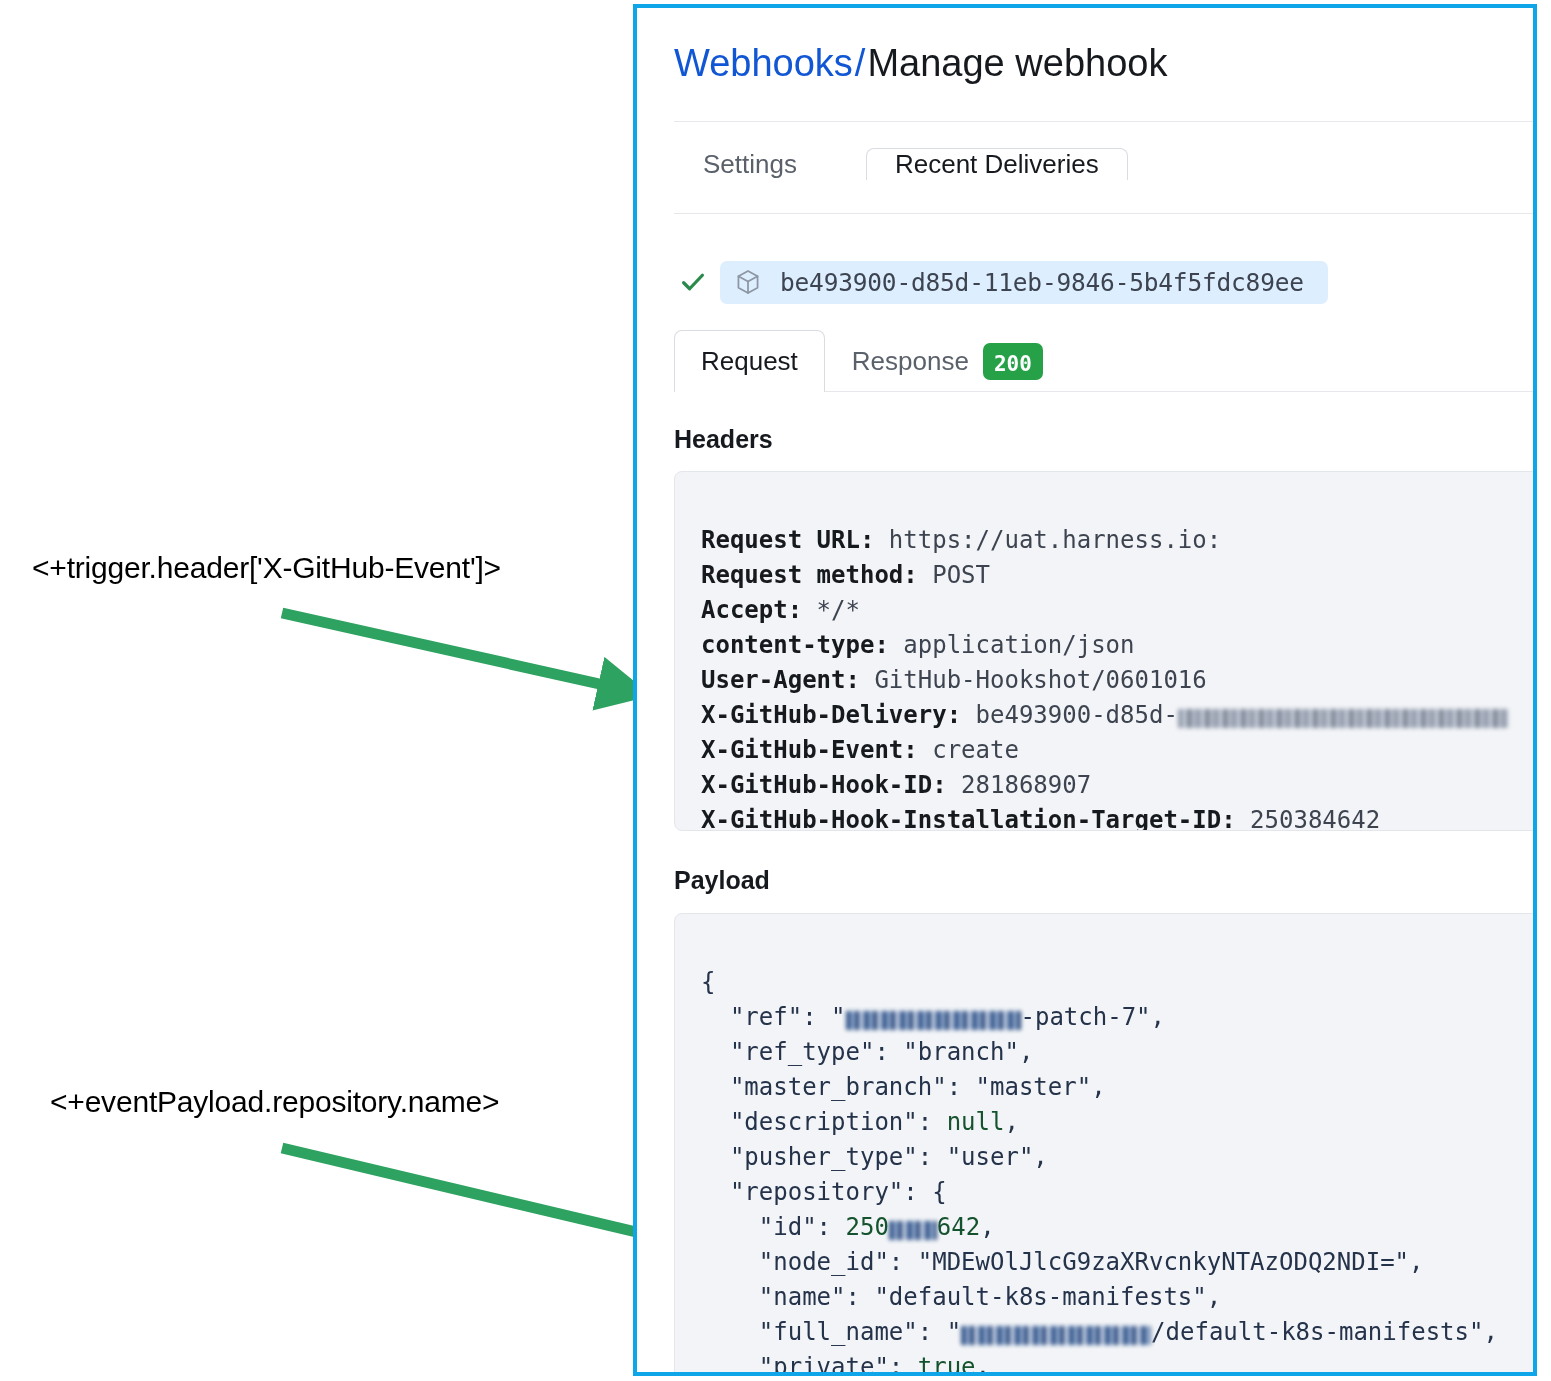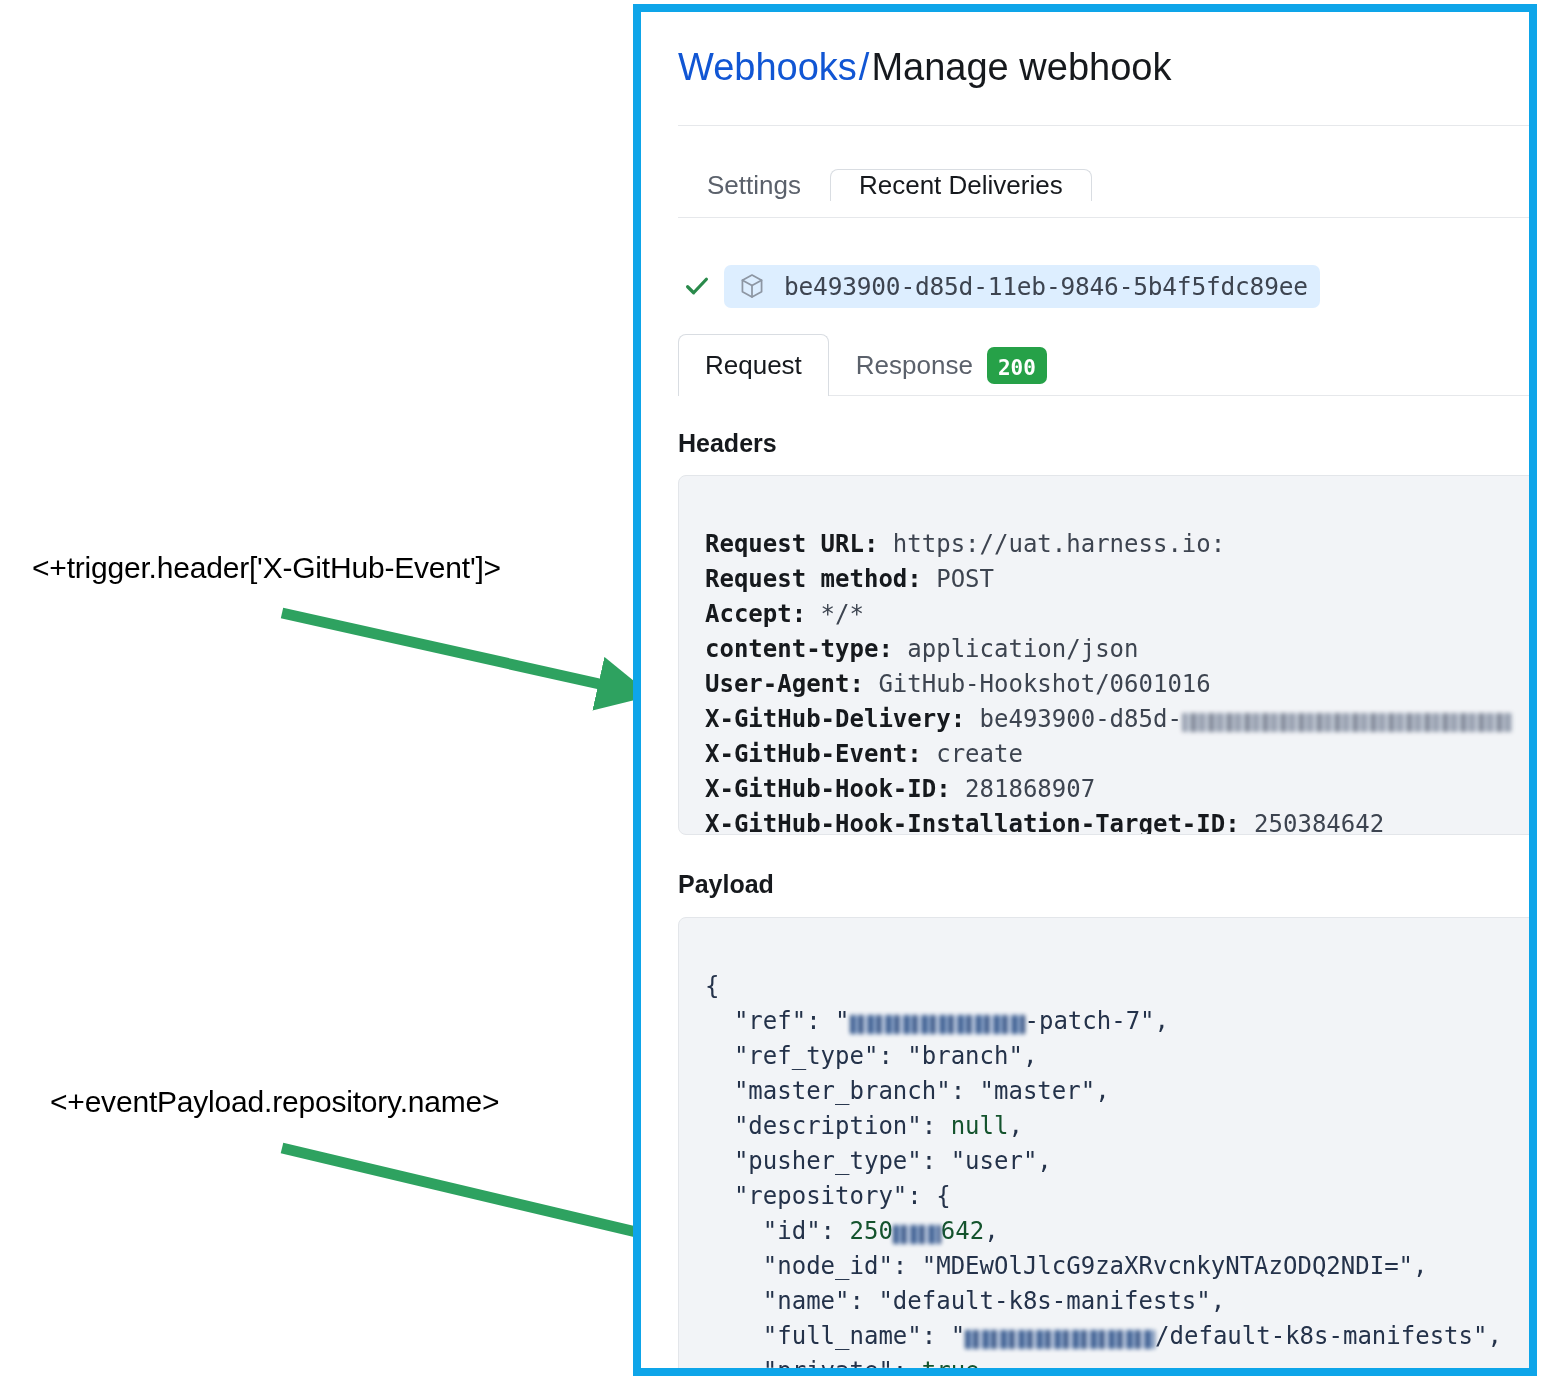--- a/index.html
+++ b/index.html
@@ -32,21 +32,21 @@
   #arrow-header { left: 270px; top: 605px; }
   #arrow-payload { left: 270px; top: 1140px; }
 
   
   #webhook-panel {
     position: absolute;
     left: 633px;
     top: 4px;
     width: 904px;
     height: 1372px;
-    border: 8px solid #0ea5e9;
+    border: 4px solid #0ea5e9;
     background: #ffffff;
     box-sizing: border-box;
     overflow: hidden;
   }
   .panel-inner {
     position: absolute;
     left: 0; top: 0;
     width: 1020px;   
     height: 100%;
   }
@@ -73,21 +73,22 @@
   }
   #rule-under-breadcrumb { top: 113px; }
 
   
   #outer-tabs {
     position: absolute;
     left: 37px;
     top: 140px;
     height: 66px;
     display: flex;
-    align-items: center;
+    align-items: flex-start;
+    gap: 40px;
   }
   .otab {
     display: flex;
     align-items: center;
     justify-content: center;
     padding: 0 28px;
     font-size: 26px;
     color: #5b616b;
     box-sizing: border-box;
     background: transparent;
@@ -119,21 +120,21 @@
     align-items: center;
     justify-content: center;
     color: #26894a;
   }
   #delivery-chip {
     display: flex;
     align-items: flex-start;
     gap: 18px;
     background: #ddeeff;
     border-radius: 7px;
-    padding: 7px 12px 7px 14px;
+    padding: 7px 24px 7px 14px;
     margin-left: 8px;
   }
   #delivery-chip .chip-text {
     font-family: "DejaVu Sans Mono", monospace;
     font-size: 24.5px;
     color: #3d4450;
     letter-spacing: -0.2px;
     white-space: nowrap;
   }
 

